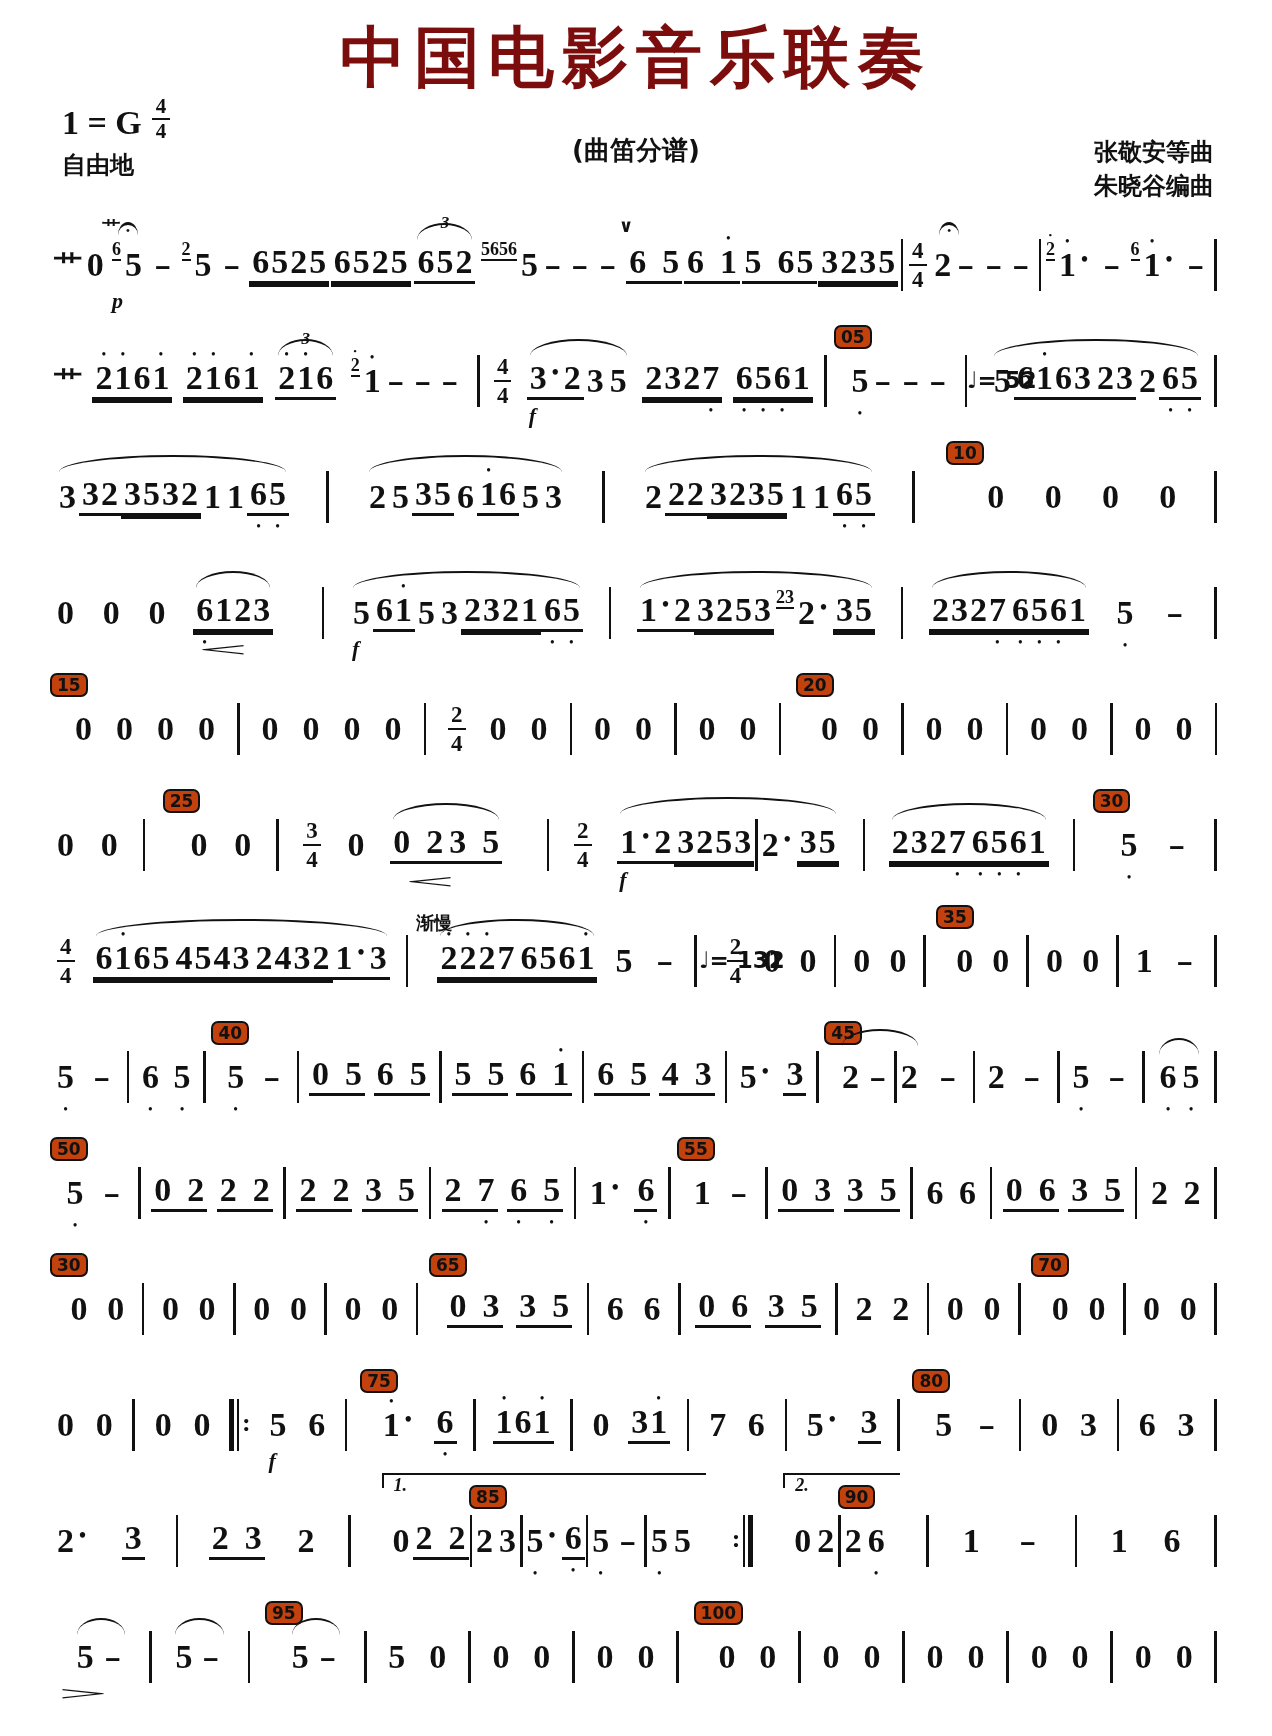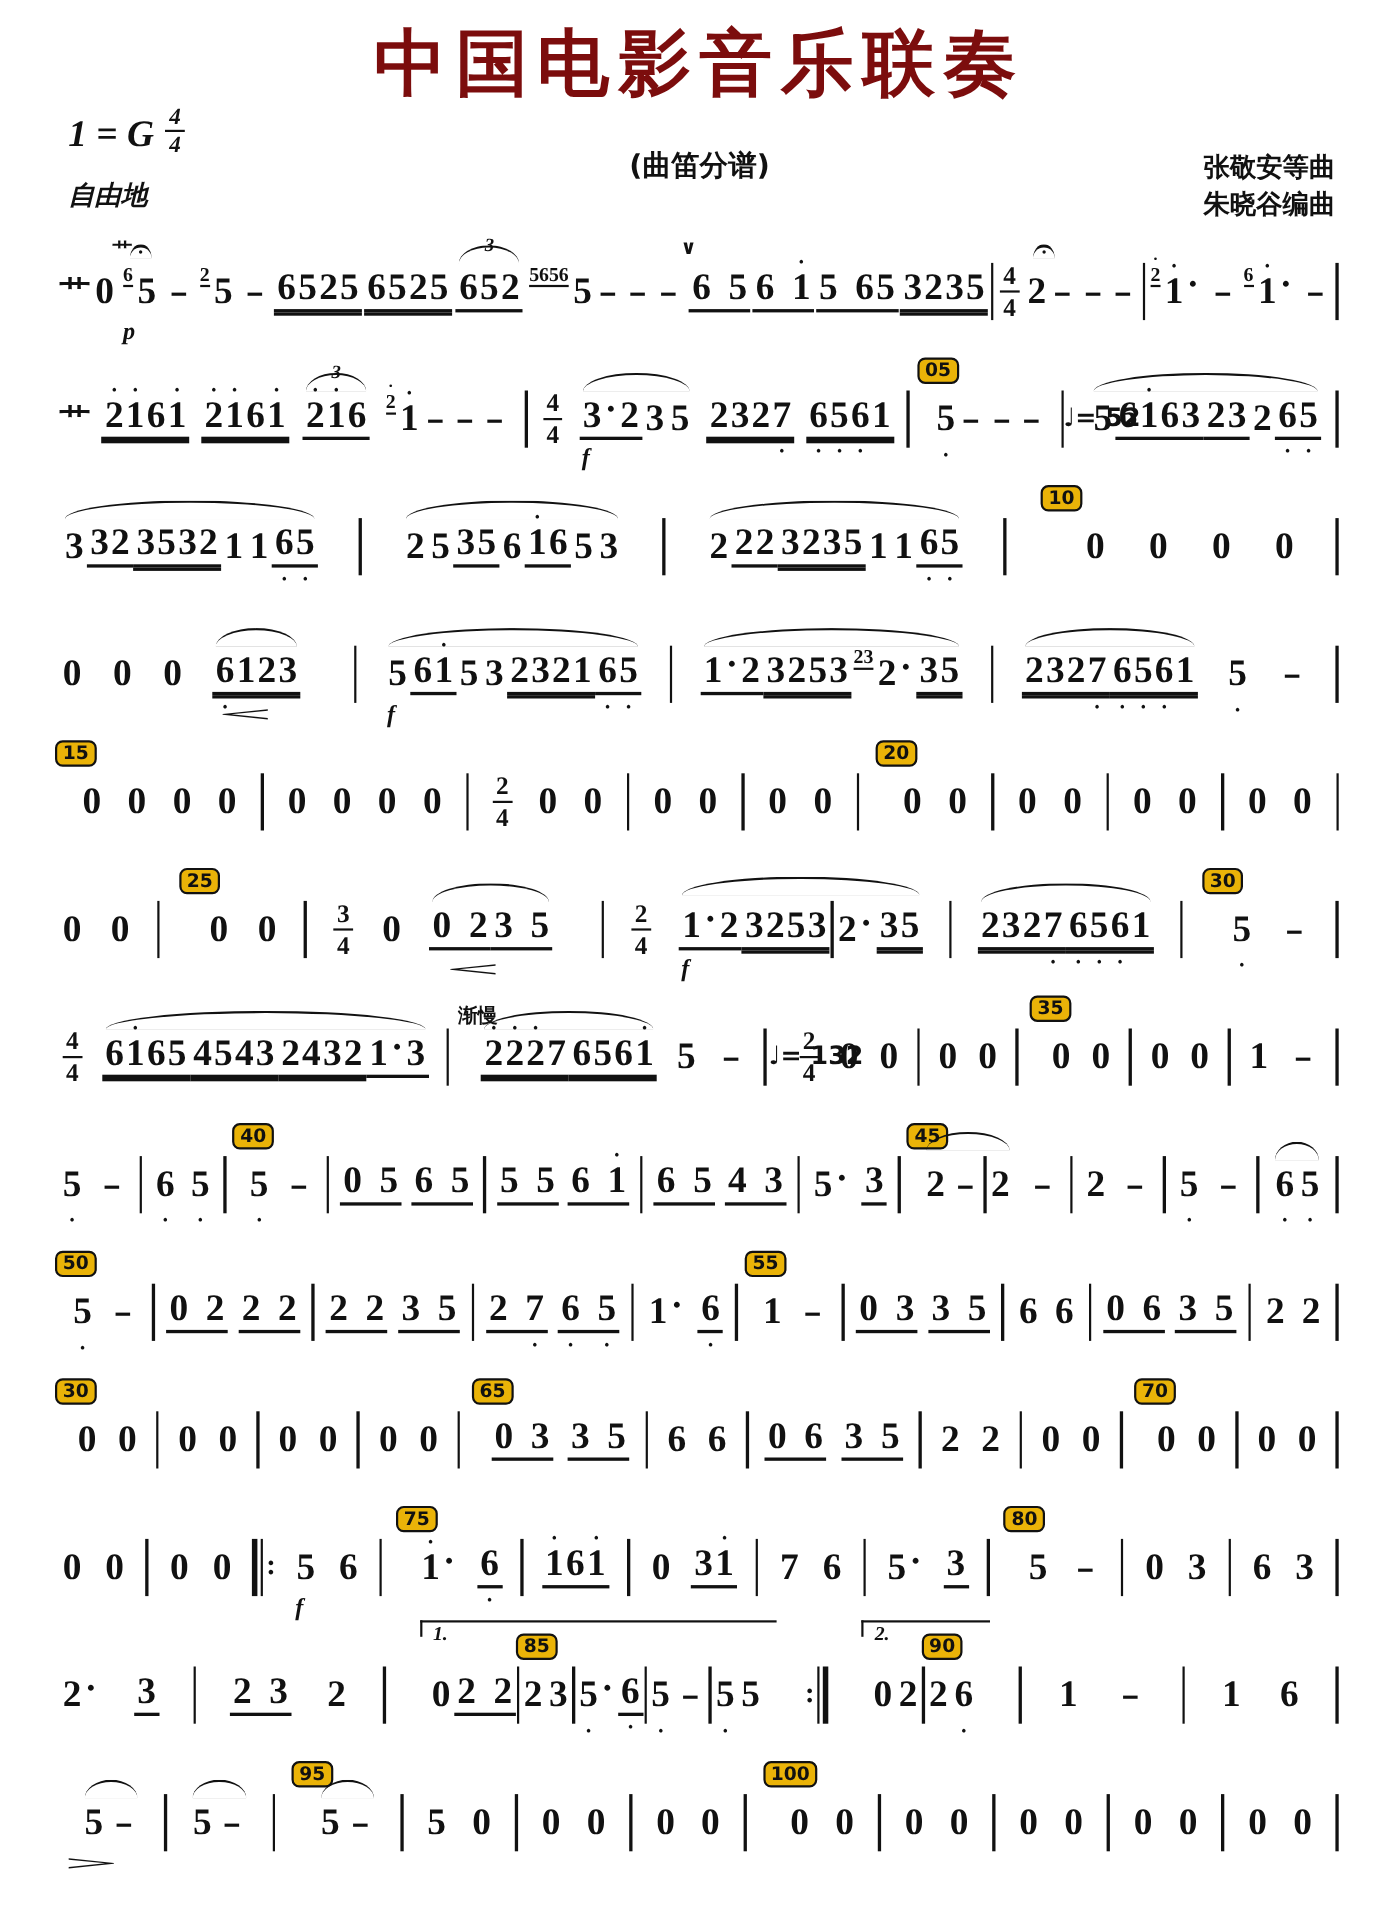--- a/index.html
+++ b/index.html
@@ -2,26 +2,26 @@
 <html><head>
 <meta charset="utf-8">
 <style>
   html,body{margin:0;padding:0;background:#fff;}
   body{width:1272px;height:1736px;overflow:hidden;box-sizing:border-box;color:#111;
        font-family:"Liberation Serif",serif;}
   .page{padding:6px 52px 0 52px;position:relative;}
   .title{font-family:"DejaVu Sans",sans-serif;font-weight:800;color:#7c0d0d;
          font-size:66px;letter-spacing:8px;text-align:center;margin:16px 0 4px 0;line-height:1.1;}
   .meta{position:relative;height:102px;}
-  .keyblock{position:absolute;left:10px;top:0;font-style:italic;}
+  .keyblock{position:absolute;left:10px;top:0;}
   .keyline{font-weight:bold;font-size:34px;font-family:"Liberation Serif",serif;display:flex;align-items:center;gap:10px;}
   .frac{display:inline-flex;flex-direction:column;align-items:center;font-size:21px;line-height:1;transform:translateY(-4px);}
   .frac b{padding:1px 4px;}
   .frac b.num{border-bottom:2px solid #111;}
-  .mood{font-family:"DejaVu Sans",sans-serif;font-weight:bold;font-size:24px;margin-top:14px;}
+  .mood{font-family:"DejaVu Sans",sans-serif;font-weight:bold;font-size:24px;margin-top:2px;}
   .subtitle{position:absolute;left:0;right:0;top:34px;text-align:center;
             font-family:"DejaVu Sans",sans-serif;font-weight:bold;font-size:26px;}
   .credits{position:absolute;right:6px;top:0;text-align:right;
            font-family:"DejaVu Sans",sans-serif;font-weight:bold;font-size:24px;line-height:1.45;margin-top:36px;}
   
   #score{margin-top:6px;}
   .sys{display:flex;align-items:center;justify-content:space-between;height:116px;position:relative;
        font-size:34px;font-weight:bold;line-height:1;padding:0 2px;}
   .note{display:inline-flex;align-items:baseline;position:relative;padding:0 2px;}
   .note.u1{border-bottom:3px solid #111;padding-bottom:2px;}
@@ -45,21 +45,21 @@
   .rbar{display:inline-flex;align-items:center;gap:3px;height:52px;}
   .rbar i{display:inline-block;height:52px;background:#111;}
   .rbar i.thick{width:5px;}
   .rbar i.thin{width:2px;}
   .rbar b{font-size:26px;transform:translateY(-2px);}
   .ts{display:inline-flex;flex-direction:column;align-items:center;font-size:23px;line-height:1;margin:0 3px;flex-shrink:0;}
   .ts .tsn{border-bottom:2.5px solid #111;padding:0 3px 2px;}
   .ts .tsd{padding-top:2px;}
   .float{position:relative;width:0;height:0;overflow:visible;flex-shrink:0;}
   .mbadge{position:absolute;left:-4px;top:-56px;border:2px solid #111;border-radius:7px;padding:0 5px;
-          font:bold 17px "DejaVu Sans",sans-serif;white-space:nowrap;background:#eab308;}
+          font:bold 17px "DejaVu Sans",sans-serif;white-space:nowrap;background:#c2410c;}
   .tempo-mark{position:absolute;left:-12px;top:-58px;font:bold 23px "DejaVu Sans",sans-serif;white-space:nowrap;margin-top:44px;}
   .abovetx{position:absolute;left:-6px;top:-50px;font:bold 18px "DejaVu Sans",sans-serif;white-space:nowrap;}
   .hairpin{position:absolute;top:24px;font-size:26px;font-weight:bold;transform:scaleX(3.4) scaleY(0.7);transform-origin:left center;}
   .sanban{font-family:"DejaVu Sans",sans-serif;font-size:28px;font-weight:bold;}
   .group{display:inline-flex;align-items:center;position:relative;padding:0 2px;}
   .group.slur::before{content:'';position:absolute;top:-22px;left:5px;right:5px;height:15px;
         border-top:2.5px solid #111;border-radius:50% 50% 0 0 / 100% 100% 0 0;}
   .tuplet{position:absolute;top:-32px;left:50%;transform:translateX(-50%);font:italic bold 17px "Liberation Serif",serif;}
   .volta{display:inline-flex;align-items:center;position:relative;padding:0 8px;}
   .volta::before{content:'';position:absolute;top:-42px;left:0;right:-4px;height:13px;

